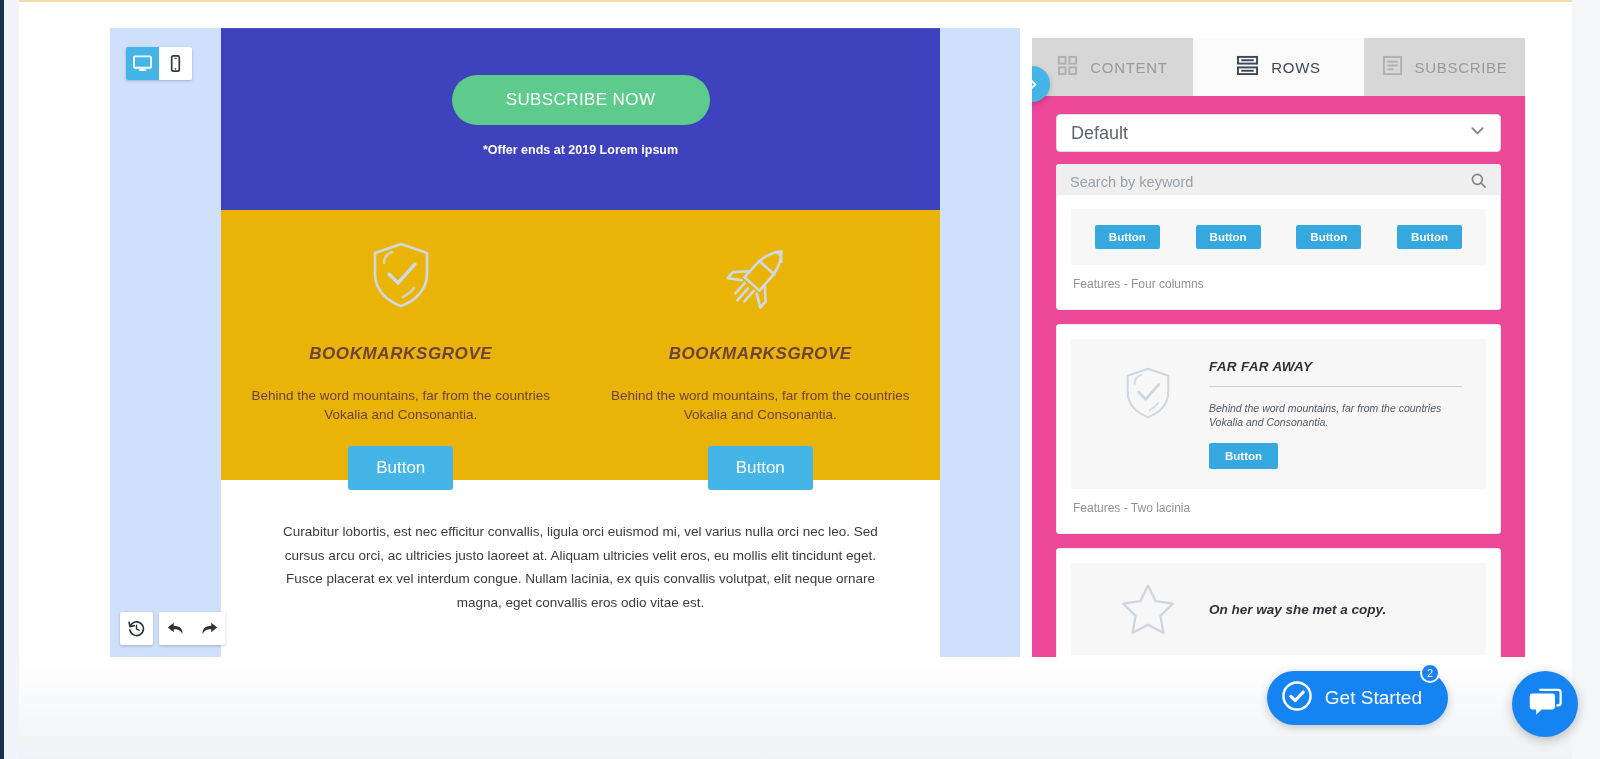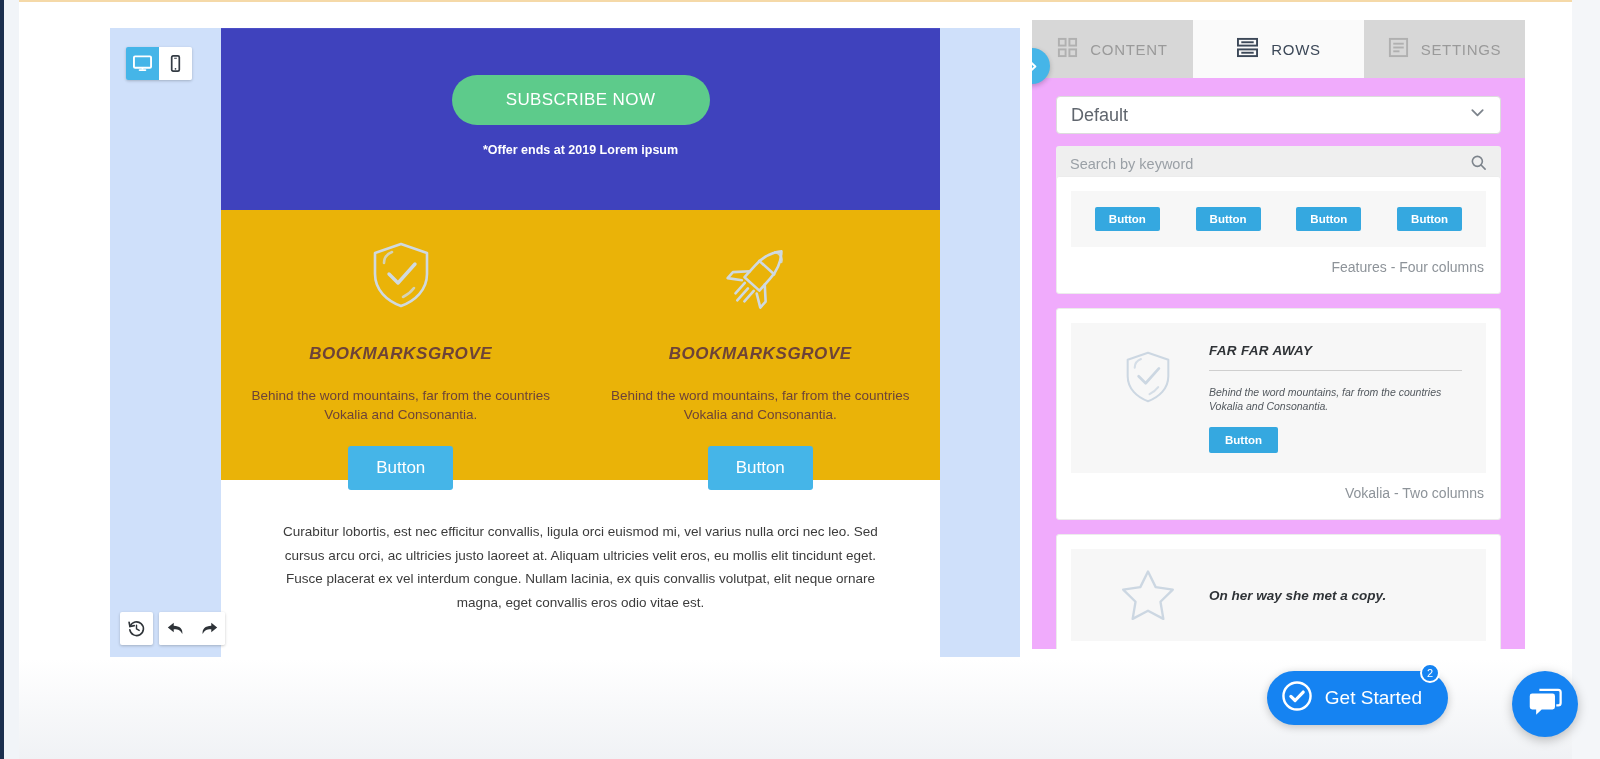--- a/index.html
+++ b/index.html
@@ -168,23 +168,23 @@
     cursor:pointer;
   }
   #history-toolbar .ht-group {
     display:flex; background:#ffffff;
     box-shadow: 0 1px 3px rgba(0,0,0,.22); border-radius:2px;
   }
   #history-toolbar .ht-group .ht { box-shadow:none; }
 
   
   #right-panel {
-    position: absolute; left: 1013px; top: 18px;
+    position: absolute; left: 1013px; top: 36px;
     width: 493px; height: 629px;
-    background: #f0abfc;
+    background: #ec4899;
     overflow: hidden;
   }
   #tabs {
     display: flex;
     height: 58px;
     background: #fafafa;
   }
   .tab {
     flex: 1;
     display: flex; align-items: center; justify-content: center;
@@ -245,23 +245,22 @@
   .row-card {
     background: #ffffff;
     border: 1px solid #ececec;
     border-radius: 3px;
     margin-bottom: 14px;
     padding: 14px;
     cursor: pointer;
   }
   .row-preview { background: #f7f7f7; }
   .row-caption {
-    font-size: 14px; color: #8d9399;
+    font-size: 12px; color: #8d9399;
     padding: 12px 2px 4px;
-    text-align: right;
   }
 
   
   .prev-four {
     display: flex; align-items: center; justify-content: space-around;
     height: 56px; padding: 0 6px;
   }
   .mini-btn {
     background: #35a8e0; color: #ffffff;
     font-size: 11.5px; font-weight: bold;
@@ -462,21 +461,21 @@
         <div class="tab-sep"></div>
         <div class="tab">
           <span>
             <svg width="21" height="21" viewBox="0 0 22 22" fill="none" stroke="#b0b0b0" stroke-width="2">
               <rect x="2" y="2" width="18" height="18"></rect>
               <line x1="5.5" y1="7" x2="16.5" y2="7"></line>
               <line x1="5.5" y1="11" x2="16.5" y2="11"></line>
               <line x1="5.5" y1="15" x2="12" y2="15"></line>
             </svg>
           </span>
-          <span>SETTINGS</span>
+          <span>SUBSCRIBE</span>
         </div>
       </div>
 
       <div id="panel-body">
         <div class="select-box">
           <span class="lbl">Default</span>
           <span>
             <svg width="17" height="17" viewBox="0 0 18 18" fill="none" stroke="#7d848c" stroke-width="1.9" stroke-linecap="round" stroke-linejoin="round">
               <polyline points="3.5,6.5 9,12 14.5,6.5"></polyline>
             </svg>
@@ -516,21 +515,21 @@
                 <path d="M45 48 C42 52 38 55 34 57" stroke-linecap="round" opacity=".8"></path>
               </svg>
             </div>
             <div class="bd">
               <div class="pv-title">FAR FAR AWAY</div>
               <div class="pv-rule"></div>
               <div class="pv-text">Behind the word mountains, far from the countries Vokalia and Consonantia.</div>
               <button class="pv-btn">Button</button>
             </div>
           </div>
-          <div class="row-caption">Vokalia - Two columns</div>
+          <div class="row-caption">Features - Two lacinia</div>
         </div>
 
         <div class="row-card">
           <div class="row-preview prev-bullet">
             <div class="ic">
               <svg width="58" height="56" viewBox="0 0 64 62" fill="none" stroke="#ccd7e2" stroke-width="2.6" stroke-linejoin="round">
                 <path d="M32 5 L40.5 22.3 L59.5 25.1 L45.8 38.5 L49 57.4 L32 48.5 L15 57.4 L18.2 38.5 L4.5 25.1 L23.5 22.3 Z"></path>
               </svg>
             </div>
             <div class="bd">

